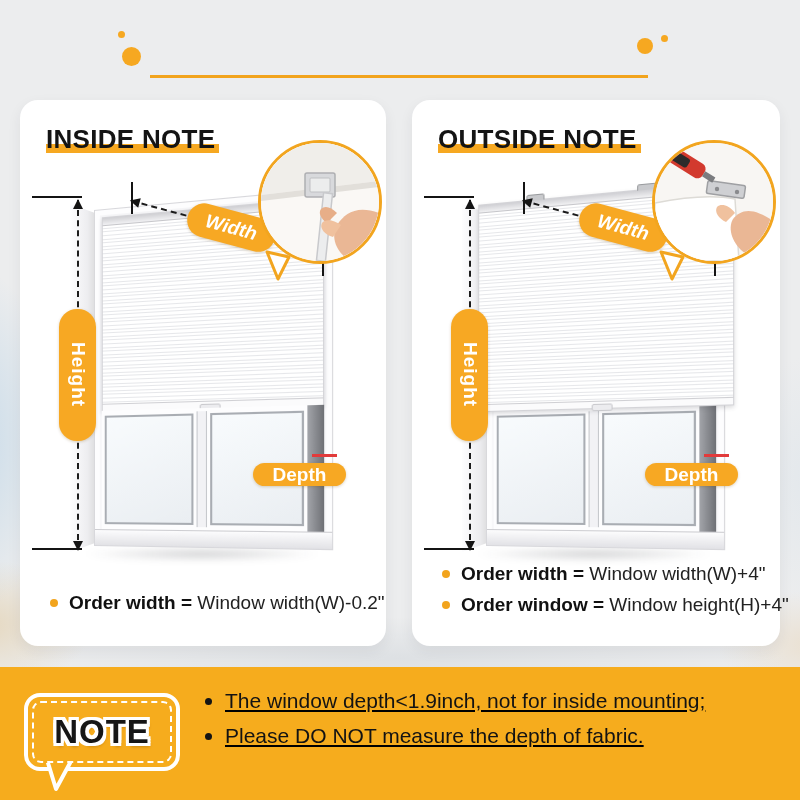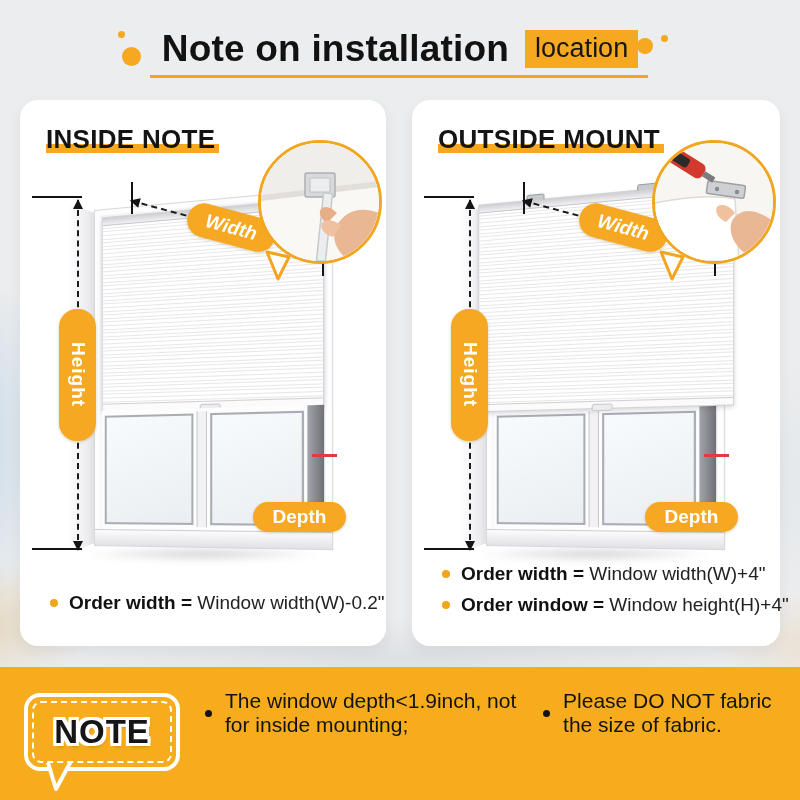--- a/index.html
+++ b/index.html
@@ -74,21 +74,21 @@
     font-weight:700;border-radius:18px;z-index:4;box-shadow:0 1px 3px rgba(120,80,0,.25);}
   .h-pill{position:absolute;left:39px;top:209px;width:37px;height:132px;font-size:19px;}
   .h-pill span{writing-mode:vertical-rl;letter-spacing:1px;}
   .w-arrow{position:absolute;left:112px;top:100px;width:198px;height:0;border-top:2px dashed #1b1b1b;
     transform:rotate(15deg);transform-origin:left top;z-index:3;}
   .w-arr-l{position:absolute;left:-2px;top:-6px;width:0;height:0;border-top:5px solid transparent;border-bottom:5px solid transparent;border-right:10px solid #141414;}
   .w-arr-r{position:absolute;right:-2px;top:-6px;width:0;height:0;border-top:5px solid transparent;border-bottom:5px solid transparent;border-left:10px solid #141414;}
   .w-pill{position:absolute;left:58px;top:-18px;width:90px;height:34px;font-size:19px;font-style:italic;border-radius:17px;}
   .wtickL{position:absolute;left:111px;top:82px;height:32px;width:0;border-left:2px solid #141414;z-index:3;}
   .wtickR{position:absolute;left:302px;top:140px;height:36px;width:0;border-left:2px solid #141414;z-index:3;}
-  .d-pill{position:absolute;left:233px;top:363px;width:93px;height:30px;font-size:19px;border-radius:18px;margin-top:39px;}
+  .d-pill{position:absolute;left:233px;top:363px;width:93px;height:23px;font-size:19px;border-radius:18px;}
   .d-red{position:absolute;left:292px;top:354px;width:25px;height:0;border-top:3px solid #E23B3B;z-index:4;}
 
   
   .inset{position:absolute;top:40px;right:4px;width:118px;height:118px;border-radius:50%;
     border:3px solid #F2A51F;overflow:hidden;background:#faf9f7;z-index:5;}
   .inset-tail{position:absolute;right:94px;top:150px;width:28px;height:32px;z-index:5;}
 
   
   .bullets{position:absolute;left:30px;right:8px;display:flex;flex-direction:column;gap:9px;z-index:6;}
   .bullets-left{bottom:32px;}
@@ -99,38 +99,34 @@
   .bullet-rest{font-weight:400;white-space:pre;}
 
   
   .banner{position:absolute;left:0;top:667px;width:100%;height:133px;background:#F6AC1D;z-index:3;}
   .note-bubble{position:absolute;left:24px;top:26px;width:148px;height:70px;border:4px solid #ffffff;border-radius:16px;
     display:flex;align-items:center;justify-content:center;}
   .note-bubble::before{content:"";position:absolute;inset:4px;border:2px dashed #ffffff;border-radius:9px;}
   .note-tail{position:absolute;left:44px;top:96px;width:30px;height:30px;}
   .note-label{font-size:33px;font-weight:800;color:#161616;letter-spacing:1px;
     text-shadow:-3px -3px 0 #fff,3px -3px 0 #fff,-3px 3px 0 #fff,3px 3px 0 #fff,0 3px 0 #fff,3px 0 0 #fff,0 -3px 0 #fff,-3px 0 0 #fff,2px 4px 3px rgba(120,70,0,.35);}
-  .note-lines{position:absolute;left:205px;top:22px;display:flex;flex-direction:row;gap:11px;}
+  .note-lines{position:absolute;left:205px;top:22px;display:flex;flex-direction:column;gap:11px;text-decoration:underline;}
   .note-row{display:flex;align-items:center;gap:13px;font-size:21px;color:#131313;font-weight:500;}
   .note-dot{width:7px;height:7px;border-radius:50%;background:#141414;flex:0 0 auto;}
 </style>
 </head>
 <body>
 
 <div class="canvas">
 
   <div class="header">
     <span class="dot dot-l-small"></span>
     <span class="dot dot-l-big"></span>
     <span class="dot dot-r-big"></span>
     <span class="dot dot-r-small"></span>
-    <div class="header-row">
-      <span class="main-title">Note on installation</span>
-      <span class="title-highlight">location</span>
-    </div>
     <div class="title-underline"></div>
   </div>
 
   <div class="card card-left">
     <span class="card-title">INSIDE NOTE</span>
 
     <div class="illus">
       <div class="gshadow"></div>
       <div class="sideface"></div>
 
@@ -196,21 +192,21 @@
 
     <div class="bullets bullets-left">
       <div class="bullet-row">
         <span class="bullet-dot"></span>
         <span><span class="bullet-strong">Order width = </span><span class="bullet-rest">Window width(W)-0.2"</span></span>
       </div>
     </div>
   </div>
 
   <div class="card card-right">
-    <span class="card-title">OUTSIDE MOUNT</span>
+    <span class="card-title">OUTSIDE NOTE</span>
 
     <div class="illus">
       <div class="gshadow"></div>
       <div class="sideface"></div>
 
       <div class="win3d">
         <div class="frame">
           <div class="jambR"></div>
           <div class="panes panes-out">
             <div class="pane"></div>
@@ -294,18 +290,18 @@
       <path d="M4,0 L26,0 L12,26 Z" fill="#F6AC1D"></path>
       <path d="M4,0 L12,26 L26,0" fill="none" stroke="#ffffff" stroke-width="4" stroke-linejoin="round" stroke-linecap="round"></path>
     </svg>
     <div class="note-lines">
       <div class="note-row">
         <span class="note-dot"></span>
         <span>The window depth&lt;1.9inch, not for inside mounting;</span>
       </div>
       <div class="note-row">
         <span class="note-dot"></span>
-        <span>Please DO NOT fabric the size of fabric.</span>
+        <span>Please DO NOT measure the depth of fabric.</span>
       </div>
     </div>
   </div>
 
 </div>
 
 </body></html>

